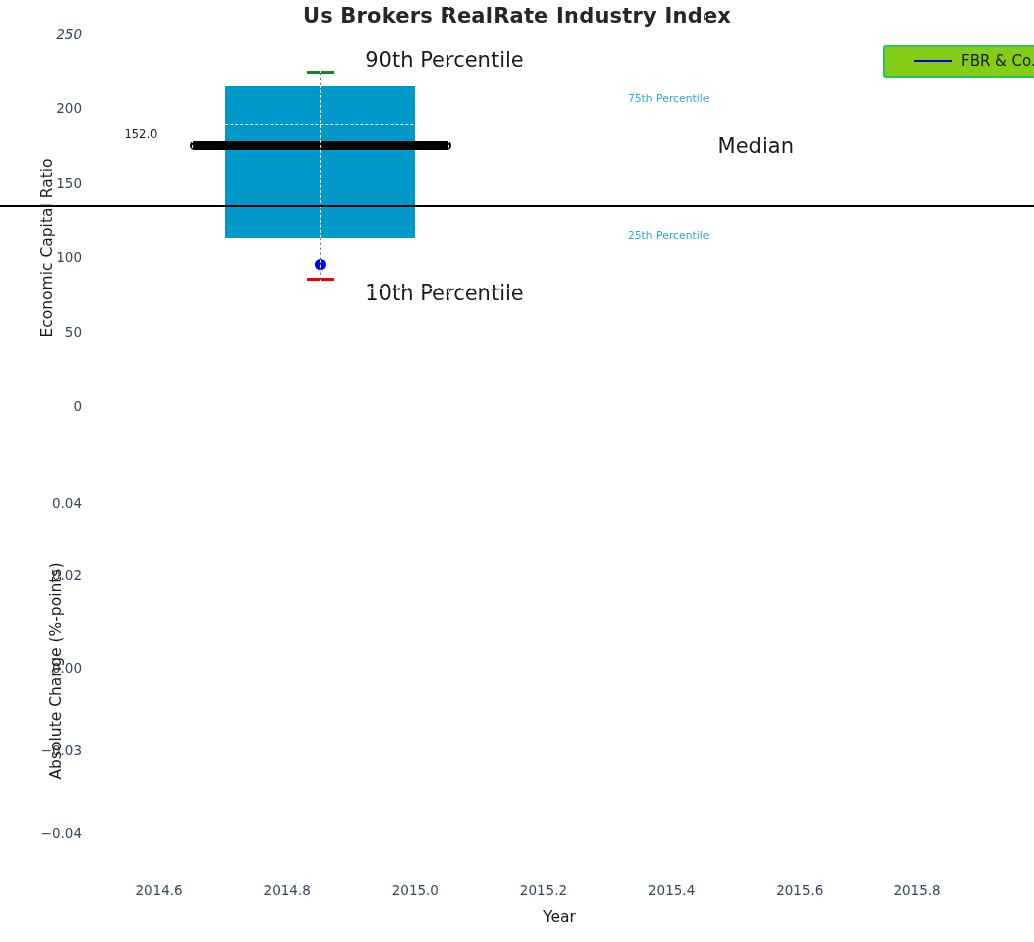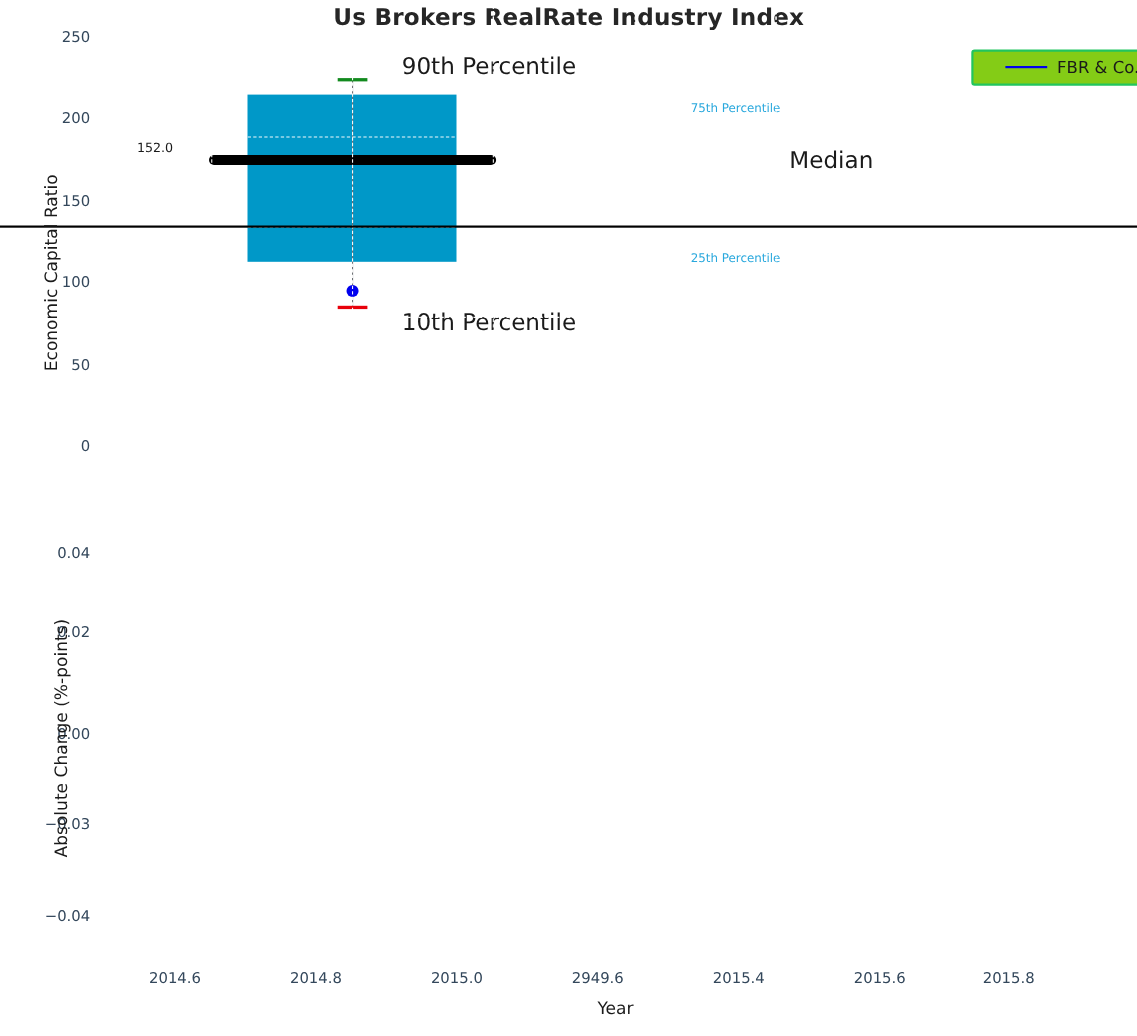--- a/index.html
+++ b/index.html
@@ -237,34 +237,34 @@
       </div>
     <div id="zero-line" style="top: 204.9px;"></div>
   </div>
 
   <div id="yticks-top">
       <div class="ytick" style="left: 0px; top: 405.93px;">0</div>
       <div class="ytick" style="left: 0px; top: 331.544px;">50</div>
       <div class="ytick" style="left: 0px; top: 257.158px;">100</div>
       <div class="ytick" style="left: 0px; top: 182.772px;">150</div>
       <div class="ytick" style="left: 0px; top: 108.386px;">200</div>
-      <div class="ytick" style="left: 0px; top: 34px;">250</div>
+      <div class="ytick" style="left: 0px; top: 34px; font-style: italic;">250</div>
     </div>
   <div id="yticks-bottom">
       <div class="ytick" style="left: 0px; top: 832.8px;">−0.04</div>
       <div class="ytick" style="left: 0px; top: 750.4px;">−0.03</div>
       <div class="ytick" style="left: 0px; top: 668px;">0.00</div>
       <div class="ytick" style="left: 0px; top: 575px;">0.02</div>
       <div class="ytick" style="left: 0px; top: 503.2px;">0.04</div>
     </div>
   <div id="xticks">
       <div class="xtick" style="left: 159.069px;">2014.6</div>
       <div class="xtick" style="left: 287.207px;">2014.8</div>
       <div class="xtick" style="left: 415.345px;">2015.0</div>
-      <div class="xtick" style="left: 543.483px;">2949.6</div>
+      <div class="xtick" style="left: 543.483px;">2015.2</div>
       <div class="xtick" style="left: 671.621px;">2015.4</div>
       <div class="xtick" style="left: 799.759px;">2015.6</div>
       <div class="xtick" style="left: 917px;">2015.8</div>
     </div>
 
   <div class="ylabel" id="ylabel-top">Economic Capital Ratio</div>
   <div class="ylabel" id="ylabel-bottom">Absolute Change (%-points)</div>
   <div id="xlabel">Year</div>
 
 </div>

